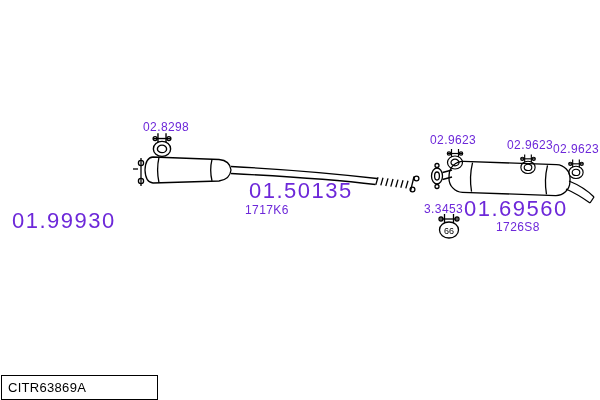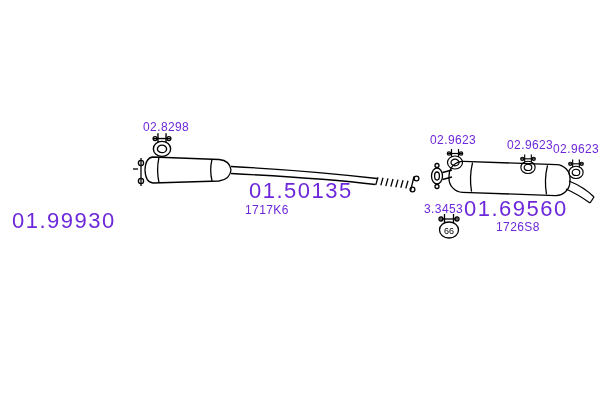--- a/index.html
+++ b/index.html
@@ -101,14 +101,17 @@
   <div class="lbl lbl-sm" style="left:143px;top:121px;">02.8298</div>
   <div class="lbl lbl-lg" style="left:209px;top:180px;margin-left:40px;">01.50135</div>
   <div class="lbl lbl-sm" style="left:245px;top:204px;">1717K6</div>
   <div class="lbl lbl-sm" style="left:430px;top:134px;">02.9623</div>
   <div class="lbl lbl-sm" style="left:507px;top:139px;">02.9623</div>
   <div class="lbl lbl-sm" style="left:553px;top:143px;">02.9623</div>
   <div class="lbl lbl-sm" style="left:424px;top:203px;">3.3453</div>
   <div class="lbl lbl-lg" style="left:464px;top:198px;">01.69560</div>
   <div class="lbl lbl-sm" style="left:496px;top:221px;text-align:right;">1726S8</div>
 
+  <div class="footer-box">
+    <span>CITR63869A</span>
+  </div>
 
 </div>
 
 </body></html>

